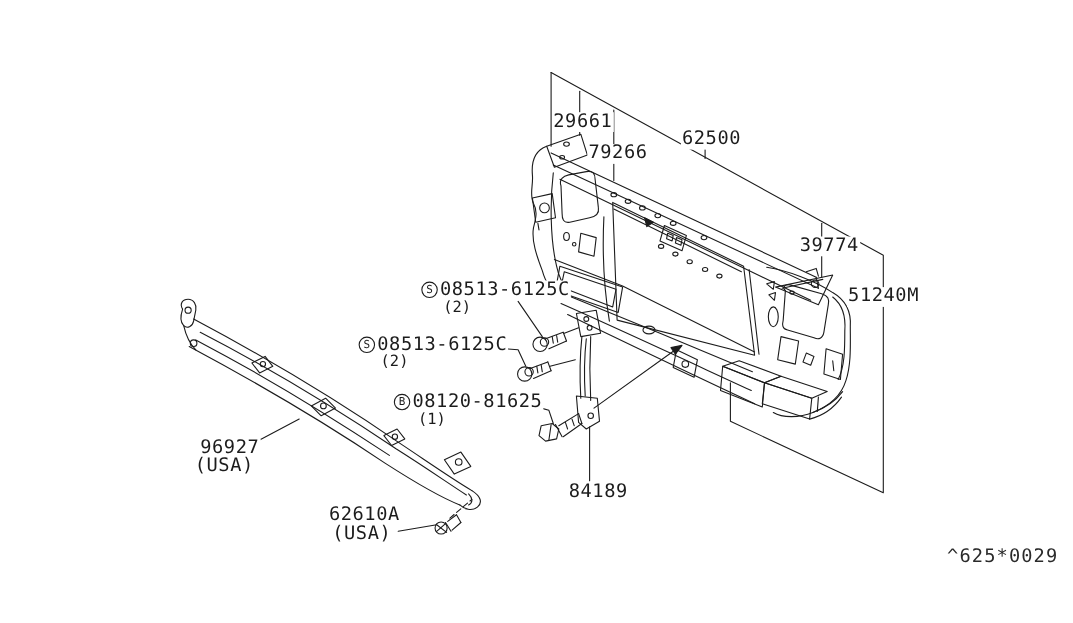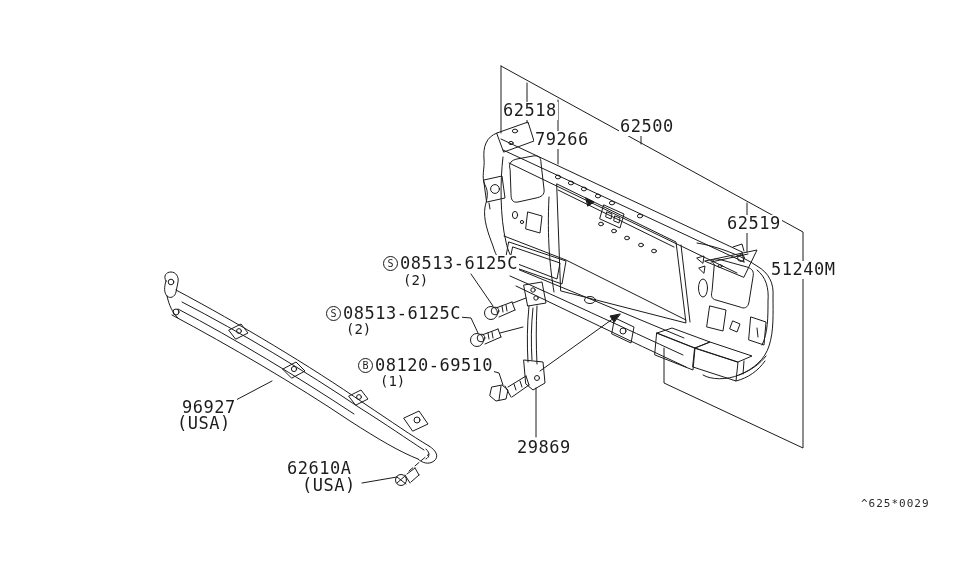--- a/index.html
+++ b/index.html
@@ -12,21 +12,21 @@
     position:absolute;background:#ffffff;font-size:17px;line-height:1.05;
     letter-spacing:0.5px;padding:0 1px;white-space:nowrap;z-index:5;
   }
   .qty{font-size:14px;letter-spacing:0;}
   .fast{display:flex;align-items:center;gap:2px;}
   .circ{
     display:inline-flex;align-items:center;justify-content:center;flex:0 0 auto;
     width:13px;height:13px;border:1.4px solid #1c1c1c;border-radius:50%;
     font-size:10px;line-height:1;letter-spacing:0;
   }
-  .code{font-size:11px;letter-spacing:1px;color:#2a2a2a;}
+  .code{font-size:17px;letter-spacing:1px;color:#2a2a2a;}
 </style>
 </head>
 <body>
 
 <div class="stage">
 
   <svg width="975" height="566" viewBox="0 0 975 566">
     <g stroke="#1c1c1c" fill="none" stroke-width="1" stroke-linecap="round" stroke-linejoin="round">
 
       <g>
@@ -208,46 +208,46 @@
         <path d="M405,475 L410,483"></path>
         <path d="M407,474 L415,468"></path>
         <path d="M411,482 L419,475"></path>
         <path d="M415,468 L419,475"></path>
         <path d="M409,471 L429,454" stroke-dasharray="5,3"></path>
       </g>
 
     </g>
   </svg>
 
-  <div class="plabel" style="left:502px;top:102px">62518</div>
+  <div class="plabel" style="left:502px;top:102px">29661</div>
   <div class="plabel" style="left:534px;top:131px">79266</div>
   <div class="plabel" style="left:619px;top:118px">62500</div>
-  <div class="plabel" style="left:726px;top:215px">62519</div>
+  <div class="plabel" style="left:726px;top:215px">39774</div>
   <div class="plabel" style="left:770px;top:261px">51240M</div>
-  <div class="plabel" style="left:516px;top:439px">29869</div>
+  <div class="plabel" style="left:516px;top:439px">84189</div>
 
   <div class="plabel" style="left:181px;top:399px">96927</div>
   <div class="plabel" style="left:176px;top:415px">(USA)</div>
 
-  <div class="plabel" style="left:286px;top:460px">62610A</div>
+  <div class="plabel" style="left:298px;top:460px">62610A</div>
   <div class="plabel" style="left:301px;top:477px">(USA)</div>
 
   <div class="plabel fast" style="left:382px;top:255px">
     <span class="circ">S</span>
     <span>08513-6125C</span>
   </div>
   <div class="plabel qty" style="left:402px;top:273px">(2)</div>
 
   <div class="plabel fast" style="left:325px;top:305px">
     <span class="circ">S</span>
     <span>08513-6125C</span>
   </div>
   <div class="plabel qty" style="left:345px;top:322px">(2)</div>
 
   <div class="plabel fast" style="left:357px;top:357px">
     <span class="circ">B</span>
-    <span>08120-69510</span>
+    <span>08120-81625</span>
   </div>
   <div class="plabel qty" style="left:379px;top:374px">(1)</div>
 
   <div class="plabel code" style="left:860px;top:498px">^625*0029</div>
 
 </div>
 
 </body></html>

